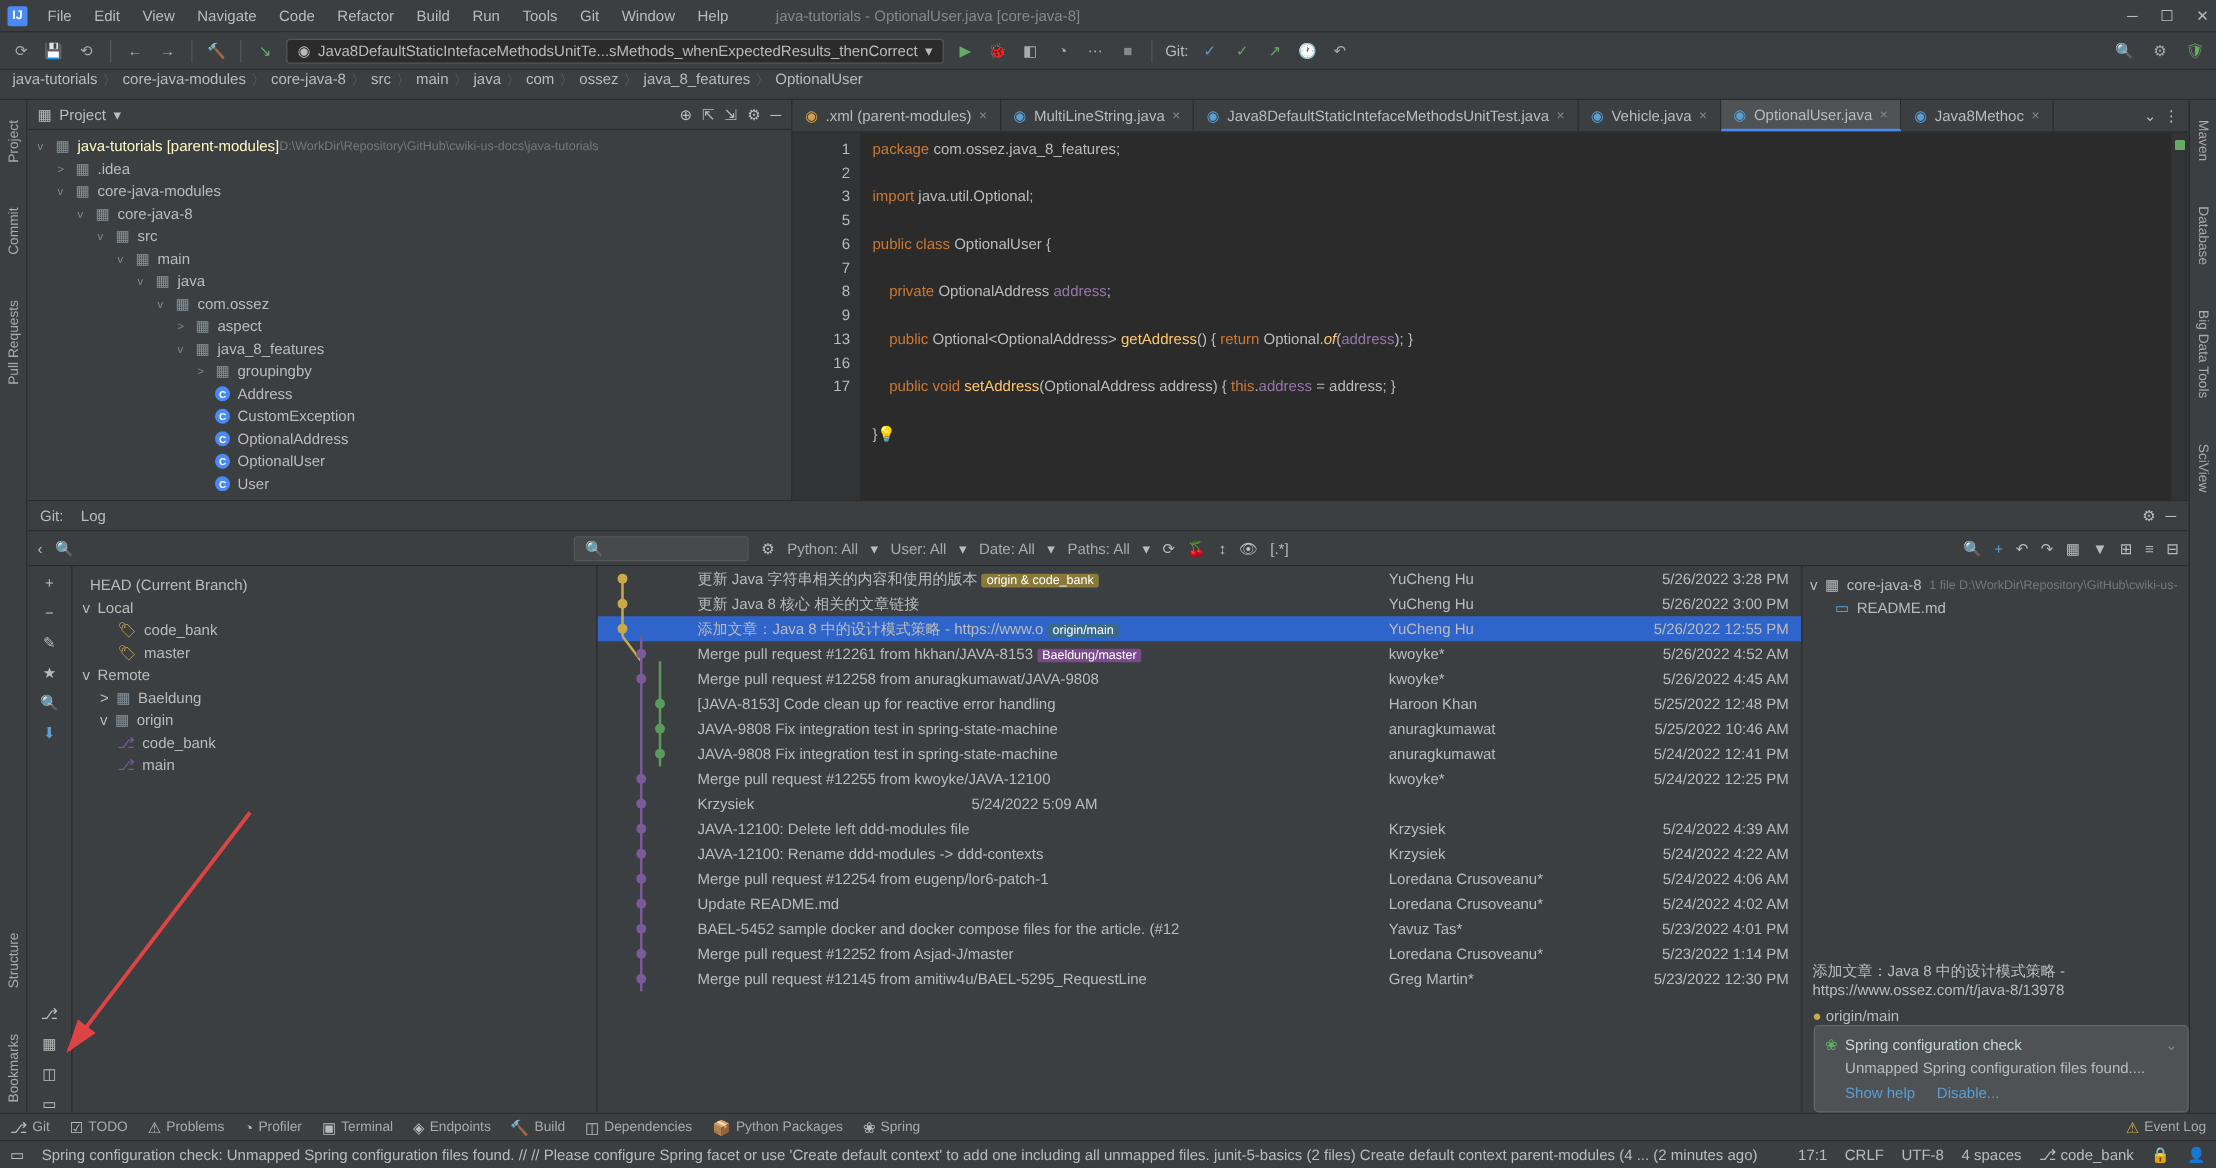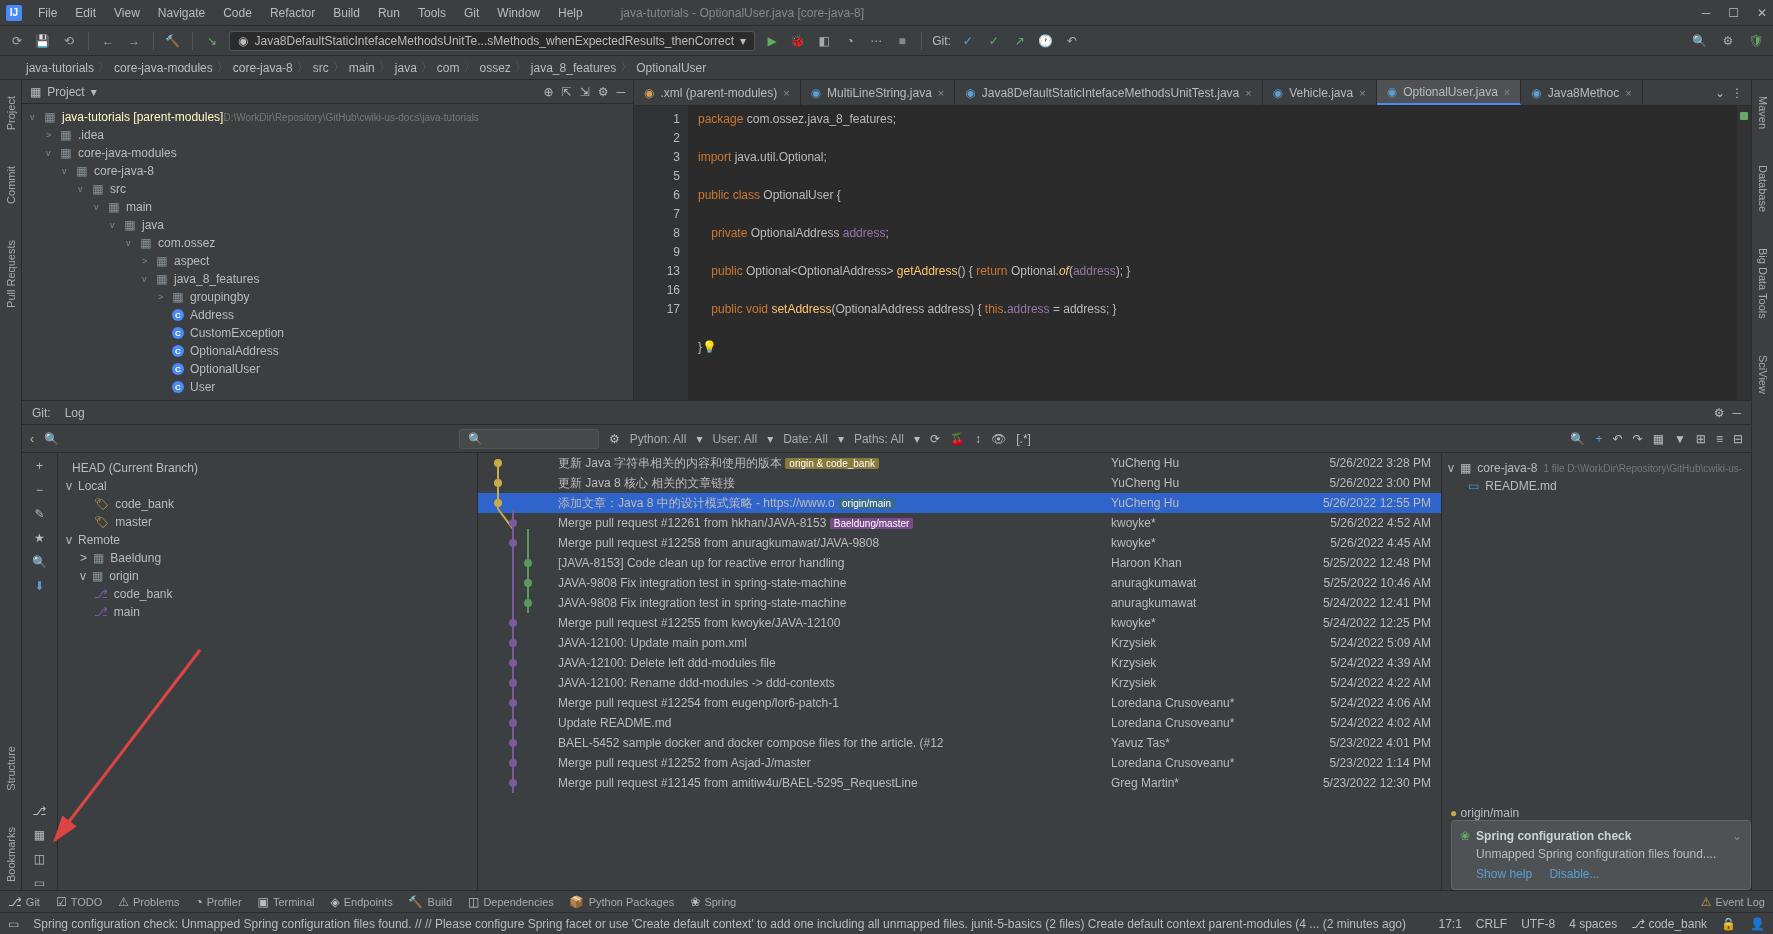--- a/index.html
+++ b/index.html
@@ -10,21 +10,21 @@
 .menu span{padding:3px 8px;cursor:pointer}
 .title-text{margin-left:30px;color:#888}
 .win-controls{margin-left:auto;display:flex;gap:18px;color:#aaa}
 .win-controls span{cursor:pointer}
 .toolbar{height:30px;background:#3c3f41;display:flex;align-items:center;padding:0 8px;gap:8px;border-bottom:1px solid #2b2b2b}
 .tool-icon{width:18px;height:18px;display:flex;align-items:center;justify-content:center;color:#aaa;cursor:pointer}
 .tool-sep{width:1px;height:18px;background:#555;margin:0 2px}
 .run-config{background:#2b2b2b;border:1px solid #555;padding:2px 8px;border-radius:3px;display:flex;align-items:center;gap:6px;min-width:400px}
 .git-tools{display:flex;gap:8px;align-items:center}
 .toolbar-right{margin-left:auto;display:flex;gap:10px}
-.breadcrumbs{height:24px;background:#3c3f41;display:flex;align-items:center;padding:0 26px;gap:4px;border-bottom:1px solid #2b2b2b}
+.breadcrumbs{height:24px;background:#3c3f41;display:flex;align-items:flex-start;padding:0 10px;gap:4px;border-bottom:1px solid #2b2b2b}
 .crumb{color:#bbb;cursor:pointer}
 .crumb-sep{color:#666}
 .crumb.last{font-weight:500}
 .main-area{display:flex;height:calc(100% - 26px - 30px - 24px - 22px - 22px);position:relative}
 .left-gutter{width:22px;background:#3c3f41;border-right:1px solid #2b2b2b;display:flex;flex-direction:column;align-items:center;padding-top:8px;gap:20px}
 .left-gutter .tab{writing-mode:vertical-rl;transform:rotate(180deg);padding:8px 2px;cursor:pointer;color:#aaa;font-size:11px}
 .right-gutter{width:22px;background:#3c3f41;border-left:1px solid #2b2b2b;display:flex;flex-direction:column;align-items:center;padding-top:8px;gap:20px}
 .right-gutter .tab{writing-mode:vertical-rl;padding:8px 2px;cursor:pointer;color:#aaa;font-size:11px}
 .center{flex:1;display:flex;flex-direction:column}
 .upper{flex:0 0 290px;display:flex;border-bottom:1px solid #2b2b2b}
@@ -71,21 +71,21 @@
 .commit-date{width:150px;text-align:right;padding-right:10px}
 .tag-label{background:#8a7a3a;color:#fff;padding:0 4px;border-radius:2px;font-size:10px;margin-right:4px}
 .tag-label.blue{background:#3a6a8a}
 .tag-label.purple{background:#7a4a8a}
 .git-right{width:310px;border-left:1px solid #2b2b2b;padding:6px;position:relative}
 .bottom-tabs{height:22px;background:#3c3f41;display:flex;align-items:center;padding:0 8px;gap:16px;border-top:1px solid #2b2b2b}
 .btab{display:flex;align-items:center;gap:4px;cursor:pointer;color:#aaa;font-size:11px}
 .statusbar{height:22px;background:#3c3f41;display:flex;align-items:center;padding:0 8px;gap:14px;border-top:1px solid #2b2b2b;font-size:11px;color:#999}
 .statusbar .right{margin-left:auto;display:flex;gap:14px;align-items:center}
 .notif{position:absolute;bottom:0;right:0;width:300px;background:#4e5254;border:1px solid #666;border-radius:4px;padding:8px}
-.notif .ttl{color:#c9d4d8;font-weight:700;margin-bottom:4px}
+.notif .ttl{color:#c9d4d8;font-weight:400;margin-bottom:4px}
 .notif .links{margin-top:6px}
 .notif a{color:#5a9fd4;margin-right:14px;cursor:pointer}
 .arrow-annotation{position:absolute;pointer-events:none;z-index:1000}
 svg{display:block}
 </style>
 </head>
 <body>
 
 <div class="titlebar">
   <div class="logo">IJ</div>
@@ -514,21 +514,20 @@
               <span class="commit-msg">JAVA-9808 Fix integration test in spring-state-machine </span>
               <span class="commit-author">anuragkumawat</span>
               <span class="commit-date">5/24/2022 12:41 PM</span>
             </div>
             <div class="commit-row dim">
               <span class="commit-msg">Merge pull request #12255 from kwoyke/JAVA-12100 </span>
               <span class="commit-author">kwoyke*</span>
               <span class="commit-date">5/24/2022 12:25 PM</span>
             </div>
             <div class="commit-row">
-              <span class="commit-msg">JAVA-12100: Update main pom.xml </span>
               <span class="commit-author">Krzysiek</span>
               <span class="commit-date">5/24/2022 5:09 AM</span>
             </div>
             <div class="commit-row">
               <span class="commit-msg">JAVA-12100: Delete left ddd-modules file </span>
               <span class="commit-author">Krzysiek</span>
               <span class="commit-date">5/24/2022 4:39 AM</span>
             </div>
             <div class="commit-row">
               <span class="commit-msg">JAVA-12100: Rename ddd-modules -&gt; ddd-contexts </span>
@@ -564,20 +563,23 @@
         <div class="git-right">
           <div class="branch-row">
             <span>v</span>
               <span>▦</span>
             <span>core-java-8</span>
             <span style="color:#777;font-size:10px">1 file D:\WorkDir\Repository\GitHub\cwiki-us-</span>
           </div>
           <div class="branch-row" style="padding-left:20px">
             <span style="color:#5a9fd4">▭</span>
             <span>README.md</span>
+          </div>
+          <div style="position:absolute;bottom:90px;left:8px;right:8px;color:#bbb;font-family:Consolas,monospace;font-size:12px;line-height:15px">
+            <span>添加文章：Java 8 中的设计模式策略 - https://www.ossez.com/t/java-8/13978</span>
           </div>
           <div style="position:absolute;bottom:70px;left:8px">
             <span style="color:#c9a94a">●</span> <span>origin/main</span>
           </div>
           <div class="notif">
             <div style="display:flex;gap:6px">
               <span style="color:#6a6">❀</span>
               <div style="flex:1">
                 <div class="ttl">Spring configuration check</div>
                 <div>Unmapped Spring configuration files found....</div>

